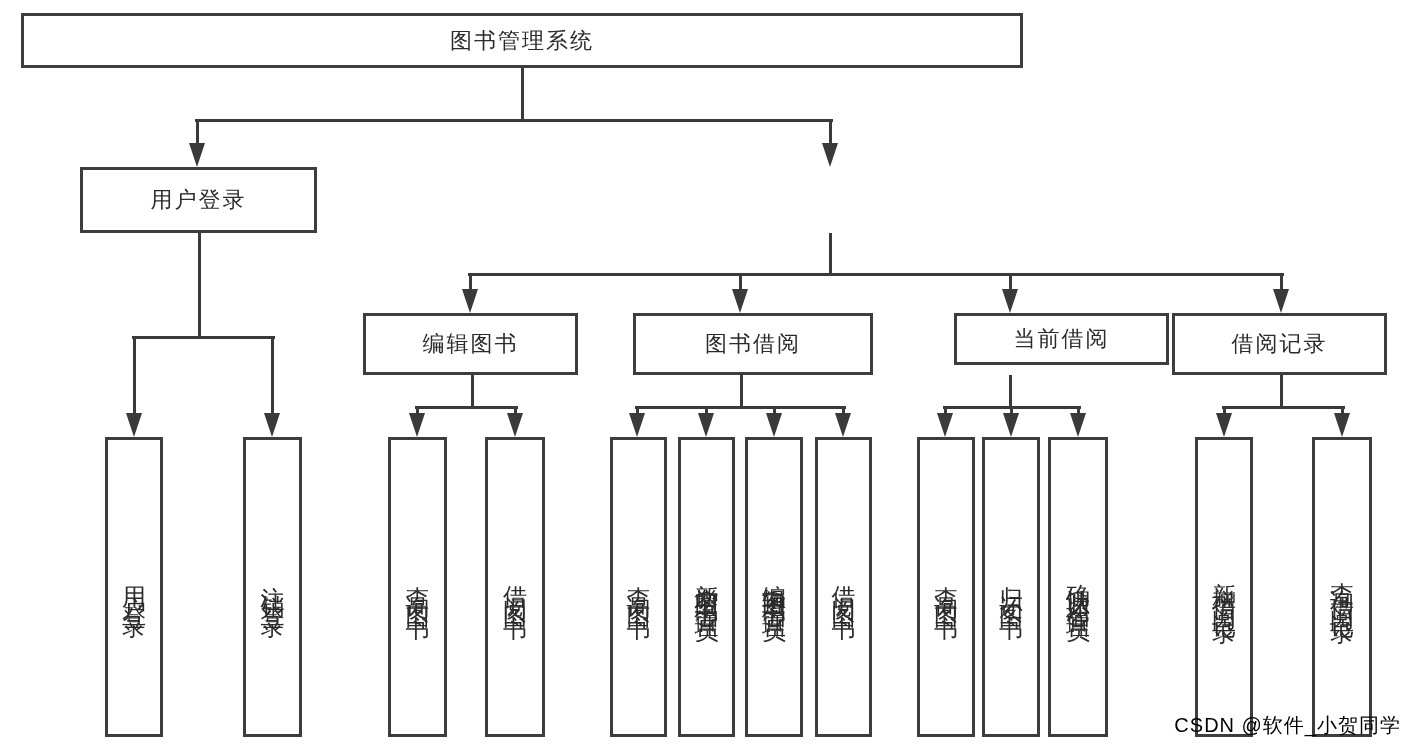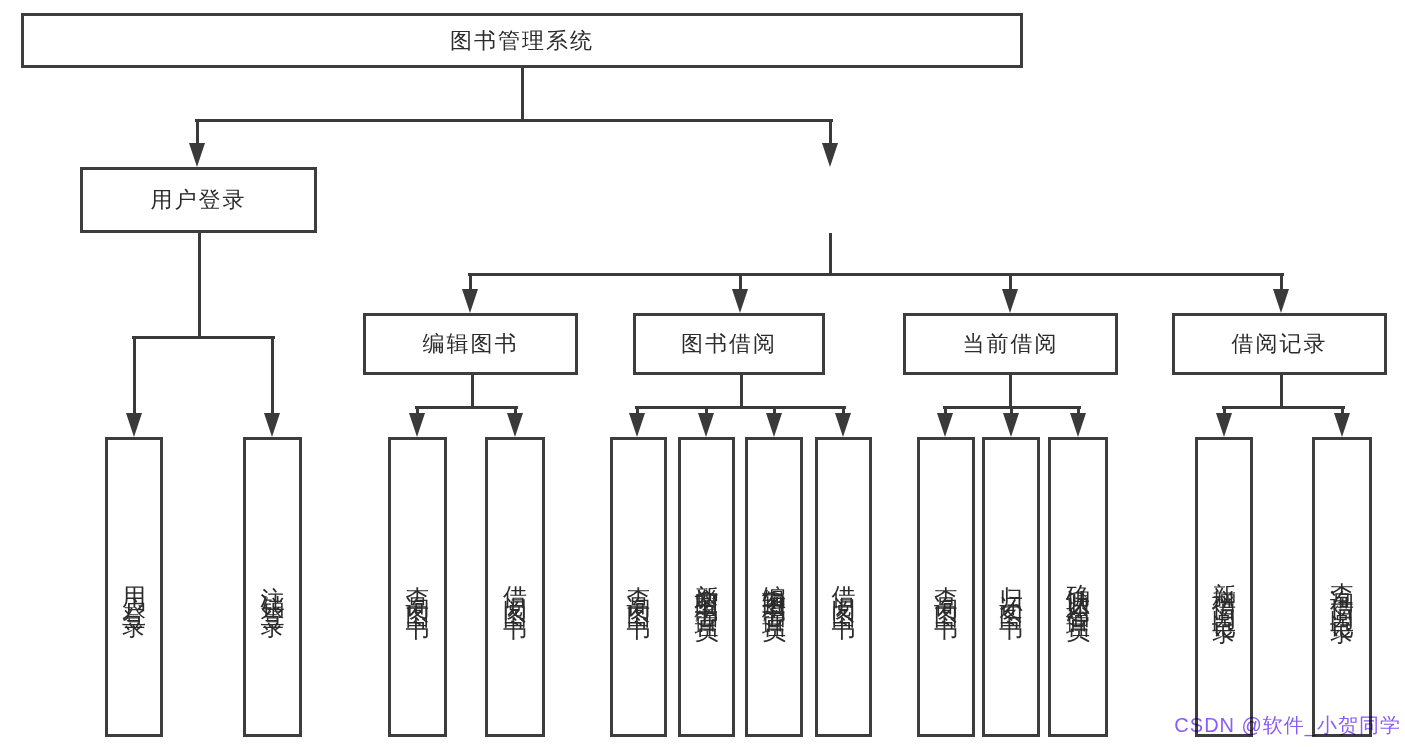--- a/index.html
+++ b/index.html
@@ -54,21 +54,21 @@
     border-left: 8px solid transparent;
     border-right: 8px solid transparent;
     border-top: 24px solid #3a3a3a;
     z-index: 1;
   }
   .watermark {
     position: absolute;
     top: 712px;
     right: 4px;
     font-size: 20px;
-    color: #8b5cf6;
+    color: #000000;
     letter-spacing: 1px;
     white-space: nowrap;
     z-index: 10;
     mix-blend-mode: multiply;
   }
 </style>
 </head>
 <body>
 
 <div id="diagram-root">
@@ -127,24 +127,24 @@
     <div class="arrowhead" style="left: 1334px; top: 413px;"></div>
     <div class="node h" style="left: 21px; top: 13px; width: 1002px; height: 55px;">
       <span class="label">图书管理系统</span>
     </div>
     <div class="node h" style="left: 80px; top: 167px; width: 237px; height: 66px;">
       <span class="label">用户登录</span>
     </div>
     <div class="node h" style="left: 363px; top: 313px; width: 215px; height: 62px;">
       <span class="label">编辑图书</span>
     </div>
-    <div class="node h" style="left: 633px; top: 313px; width: 192px; height: 62px;">
+    <div class="node h" style="left: 633px; top: 313px; width: 240px; height: 62px;">
       <span class="label">图书借阅</span>
     </div>
-    <div class="node h" style="left: 903px; top: 313px; width: 215px; height: 62px;">
+    <div class="node h" style="left: 954px; top: 313px; width: 215px; height: 52px;">
       <span class="label">当前借阅</span>
     </div>
     <div class="node h" style="left: 1172px; top: 313px; width: 215px; height: 62px;">
       <span class="label">借阅记录</span>
     </div>
     <div class="node v" style="left: 105px; top: 437px; width: 58px; height: 300px;">
       <span class="label" style="letter-spacing: 10px;">用户登录</span>
     </div>
     <div class="node v" style="left: 243px; top: 437px; width: 59px; height: 300px;">
       <span class="label" style="letter-spacing: 10px;">注销登录</span>

